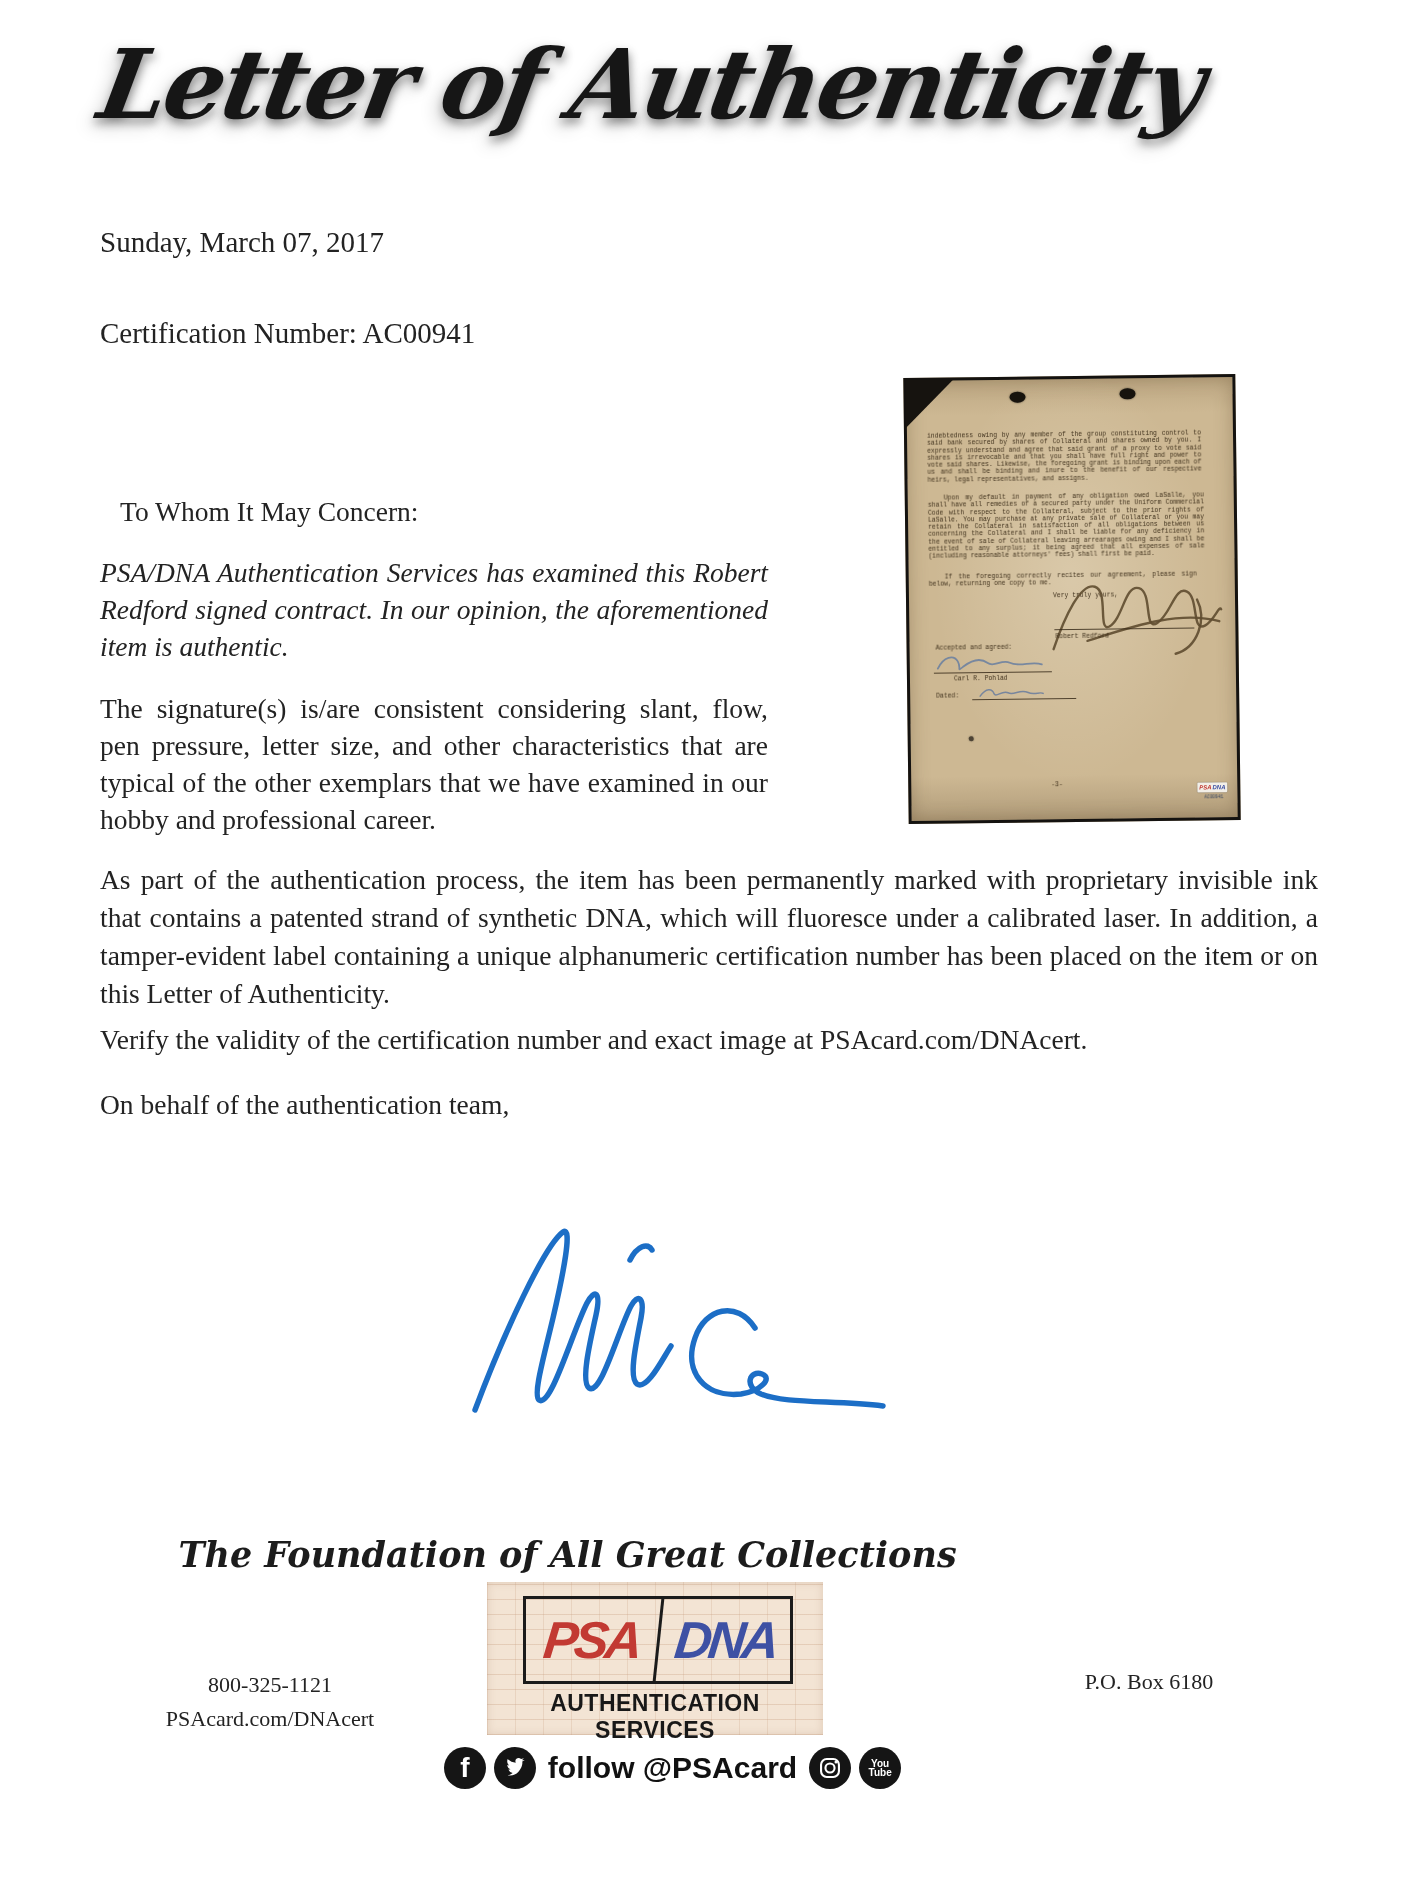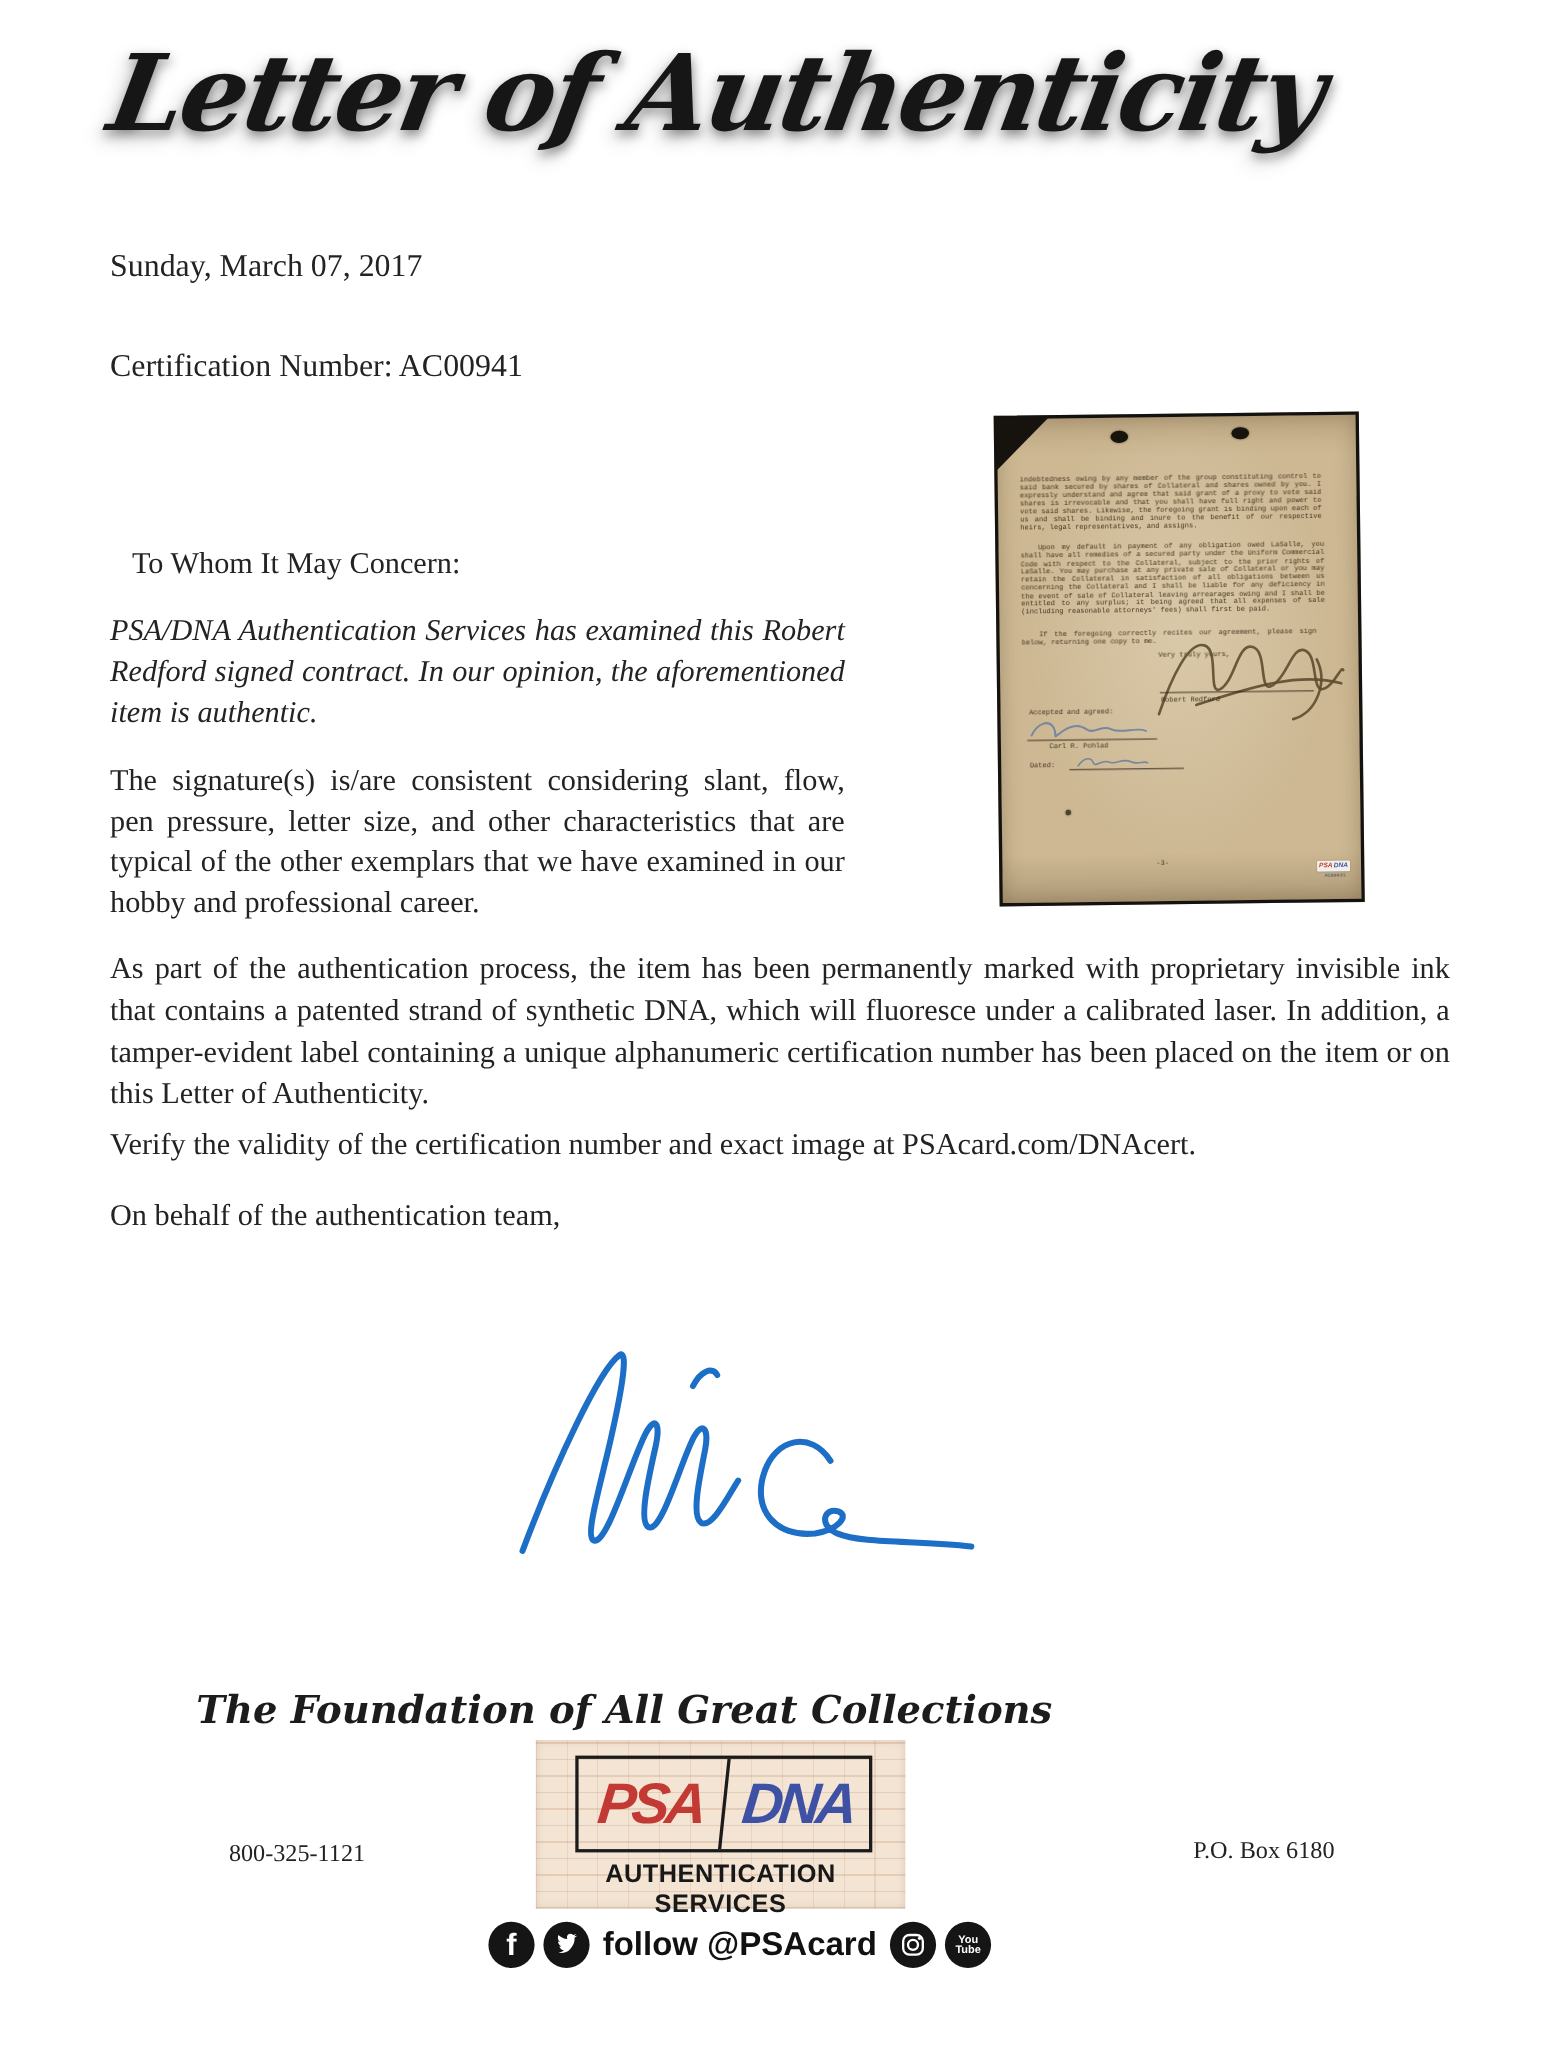--- a/index.html
+++ b/index.html
@@ -203,18 +203,19 @@
     <div class="soc-circle">
       <div class="yt-text">
         <div>You</div>
         <div>Tube</div>
       </div>
     </div>
   </div>
 
   <div class="abs footer-block" style="left:110px;top:1668px;width:320px;">
     <div>800-325-1121</div>
+    <div>PSAcard.com/DNAcert</div>
   </div>
   <div class="abs footer-block" style="left:984px;top:1665px;width:330px;">
     <div>P.O. Box 6180</div>
   </div>
 
 </div>
 
 </body></html>

